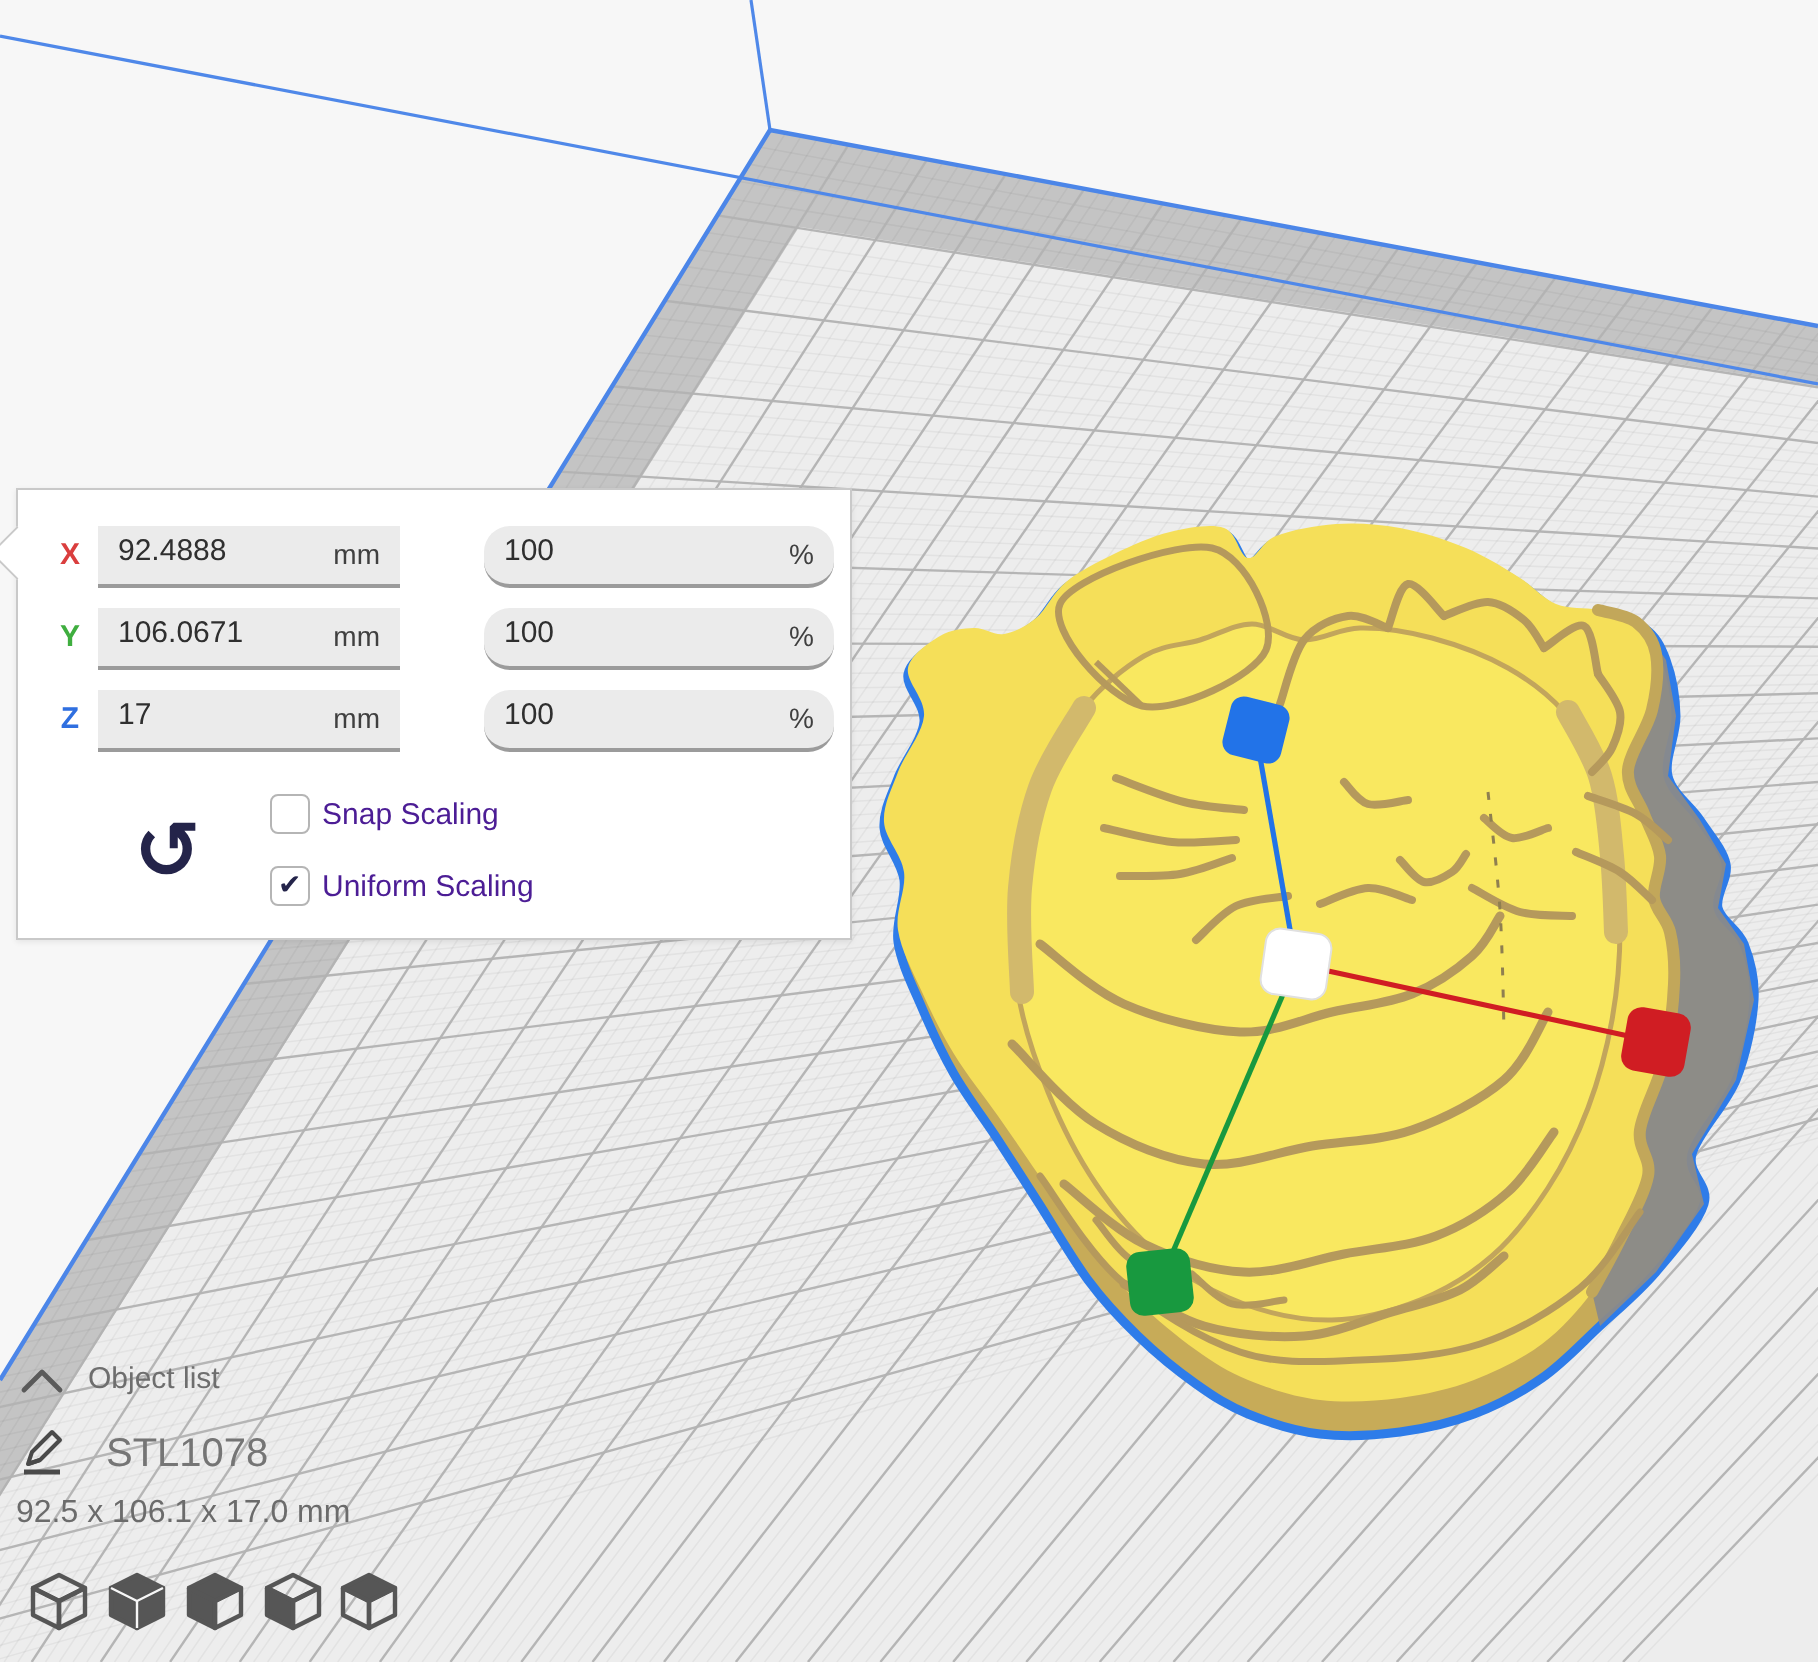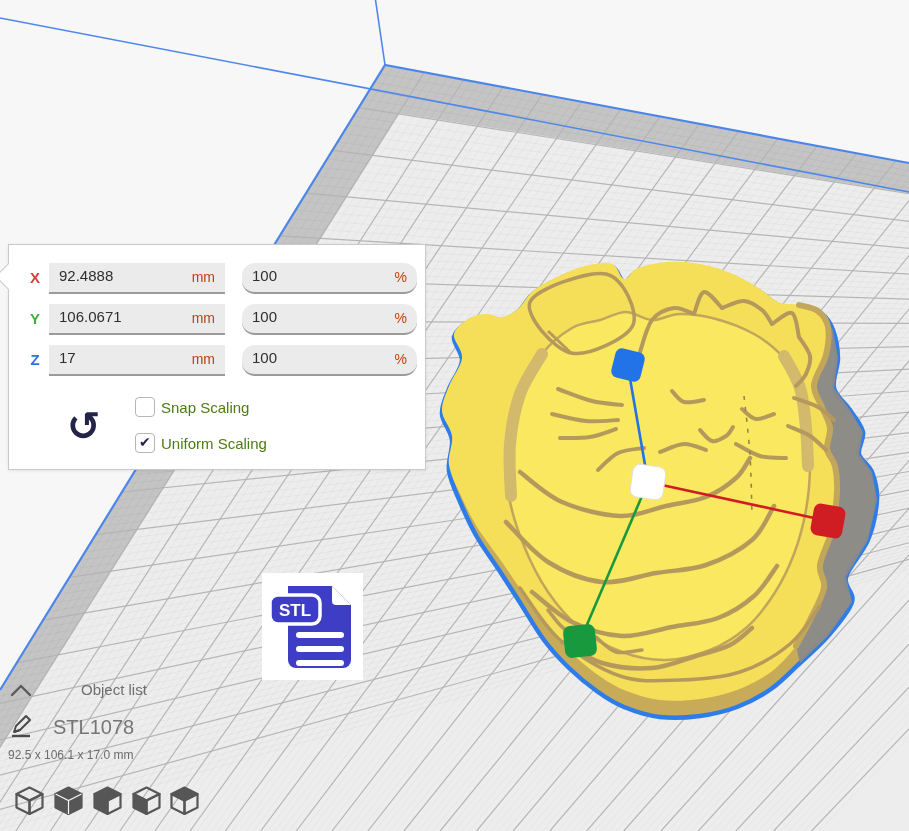--- a/index.html
+++ b/index.html
@@ -11,45 +11,45 @@
   .tool-panel{position:absolute;left:8px;top:244px;width:416px;height:224px;background:#ffffff;
     border:1px solid #c9c9c9;box-shadow:0 1px 3px rgba(0,0,0,0.08);}
   .tool-panel .notch{position:absolute;left:-10px;top:22px;width:18px;height:18px;background:#ffffff;
     border-left:1px solid #c9c9c9;border-bottom:1px solid #c9c9c9;transform:rotate(45deg);}
   .axis-row{position:absolute;left:0;height:31px;}
   .axis-row .axis-label{position:absolute;left:17px;top:6px;width:18px;text-align:center;font-size:15px;font-weight:bold;}
   .axis-x .axis-label{color:#da3e3e;}
   .axis-y .axis-label{color:#3fae3f;}
   .axis-z .axis-label{color:#2f6fe0;}
   .field{position:absolute;top:0;height:29px;background:#ebebeb;border-bottom:2px solid #9b9b9b;}
-  .field.mm{left:40px;width:176px;}
+  .field.mm{left:40px;width:151px;}
   .field.pct{left:233px;width:175px;border-radius:13px;}
   .field input{position:absolute;left:10px;top:4px;width:120px;border:none;background:transparent;outline:none;
     font-family:"Liberation Sans",sans-serif;font-size:15px;color:#2f2f2f;padding:0;}
-  .field .unit{position:absolute;right:10px;top:6px;font-size:14px;color:#c2410c;}
+  .field .unit{position:absolute;right:10px;top:6px;font-size:14px;color:#404040;}
   .row-0{top:18px;} .row-1{top:59px;} .row-2{top:100px;}
 
   .reset-btn{position:absolute;left:56px;top:162px;width:44px;height:48px;border:none;background:transparent;
     cursor:pointer;color:#24244a;}
   .reset-btn::after{content:"↺";font-family:"DejaVu Sans",sans-serif;font-size:40px;font-weight:bold;
     color:#24244a;position:absolute;left:2px;top:-4px;}
   .check-row{position:absolute;left:126px;height:20px;}
   .check-row.snap{top:152px;} .check-row.uniform{top:188px;}
   .checkbox{position:absolute;left:0;top:0;width:18px;height:18px;background:#fff;border:1px solid #b5b5b5;
     border-radius:4px;}
   .checkbox.checked::after{content:"✔";position:absolute;left:3px;top:0px;font-size:14px;color:#24244a;}
-  .check-label{position:absolute;left:26px;top:2px;font-size:15px;color:#4d7c0f;white-space:nowrap;}
+  .check-label{position:absolute;left:26px;top:2px;font-size:15px;color:#4c1d95;white-space:nowrap;}
 
   
   .objectlist-header{position:absolute;left:10px;top:681px;height:20px;cursor:pointer;}
   .objectlist-header .chev{position:absolute;left:0;top:3px;}
-  .objectlist-header .ol-label{position:absolute;left:34px;top:0;font-size:15px;color:#6e6e6e;white-space:nowrap;margin-left:37px;}
+  .objectlist-header .ol-label{position:absolute;left:34px;top:0;font-size:15px;color:#6e6e6e;white-space:nowrap;}
   .object-item{position:absolute;left:10px;top:714px;height:22px;cursor:pointer;}
   .object-item .name{position:absolute;left:43px;top:2px;font-size:20px;color:#757575;white-space:nowrap;}
-  .dims{position:absolute;left:8px;top:748px;font-size:12px;color:#6b6b6b;white-space:nowrap;}
+  .dims{position:absolute;left:8px;top:748px;font-size:16px;color:#6b6b6b;white-space:nowrap;}
 
   
   .view-toolbar{position:absolute;left:13px;top:784px;width:230px;height:36px;}
   .view-btn{position:absolute;top:0;width:33px;height:33px;cursor:pointer;}
 
   
   .stl-icon{position:absolute;left:262px;top:573px;width:101px;height:107px;background:#ffffff;cursor:pointer;}
 </style>
 </head>
 <body>
@@ -383,31 +383,20 @@
     <div class="check-row snap">
       <span class="checkbox"></span>
       <span class="check-label">Snap Scaling</span>
     </div>
     <div class="check-row uniform">
       <span class="checkbox checked"></span>
       <span class="check-label">Uniform Scaling</span>
     </div>
   </div>
 
-  <div class="stl-icon">
-    <svg width="101" height="107" viewBox="0 0 101 107">
-      <path d="M26,13 h44 l19,19 v55 a8,8 0 0 1 -8,8 H34 a8,8 0 0 1 -8,-8 Z" fill="#3d3dc6"></path>
-      <path d="M70,13 l19,19 h-15 a4,4 0 0 1 -4,-4 Z" fill="#ffffff"></path>
-      <rect x="8" y="22" width="50" height="29" rx="8" fill="#3d3dc6" stroke="#ffffff" stroke-width="3.5"></rect>
-      <text x="33" y="43" text-anchor="middle" font-family="Liberation Sans, sans-serif" font-size="17" font-weight="bold" fill="#ffffff">STL</text>
-      <rect x="34" y="59" width="48" height="6" rx="3" fill="#ffffff"></rect>
-      <rect x="34" y="73" width="48" height="6" rx="3" fill="#ffffff"></rect>
-      <rect x="34" y="87" width="48" height="6" rx="3" fill="#ffffff"></rect>
-    </svg>
-  </div>
 
   <div class="objectlist-header">
     <svg class="chev" width="22" height="13" viewBox="0 0 22 13">
       <polyline points="2,11 11,2 20,11" fill="none" stroke="#5a5a5a" stroke-width="2.4" stroke-linecap="round" stroke-linejoin="round"></polyline>
     </svg>
     <span class="ol-label">Object list</span>
   </div>
 
   <div class="object-item">
     <svg width="24" height="24" viewBox="0 0 24 24" style="position:absolute;left:0;top:0;">

